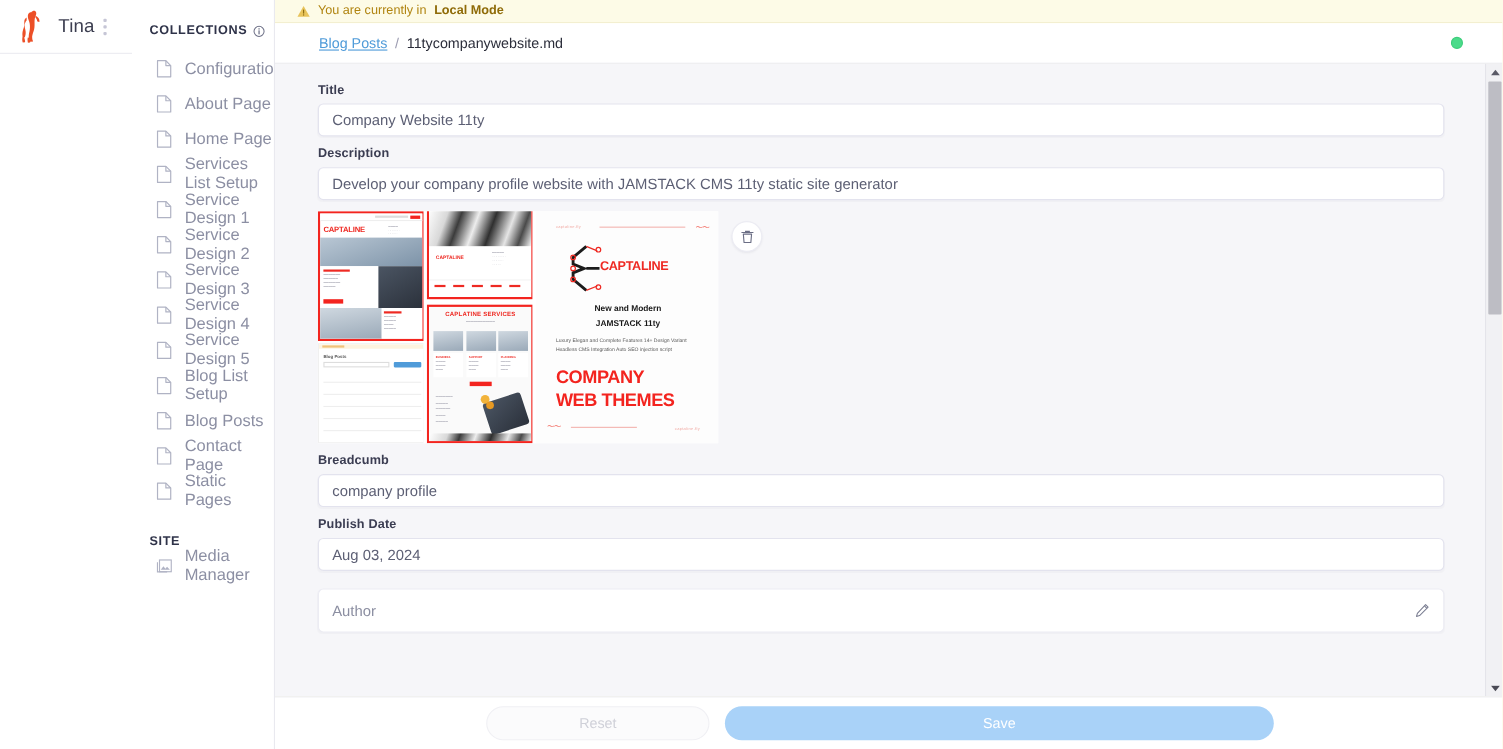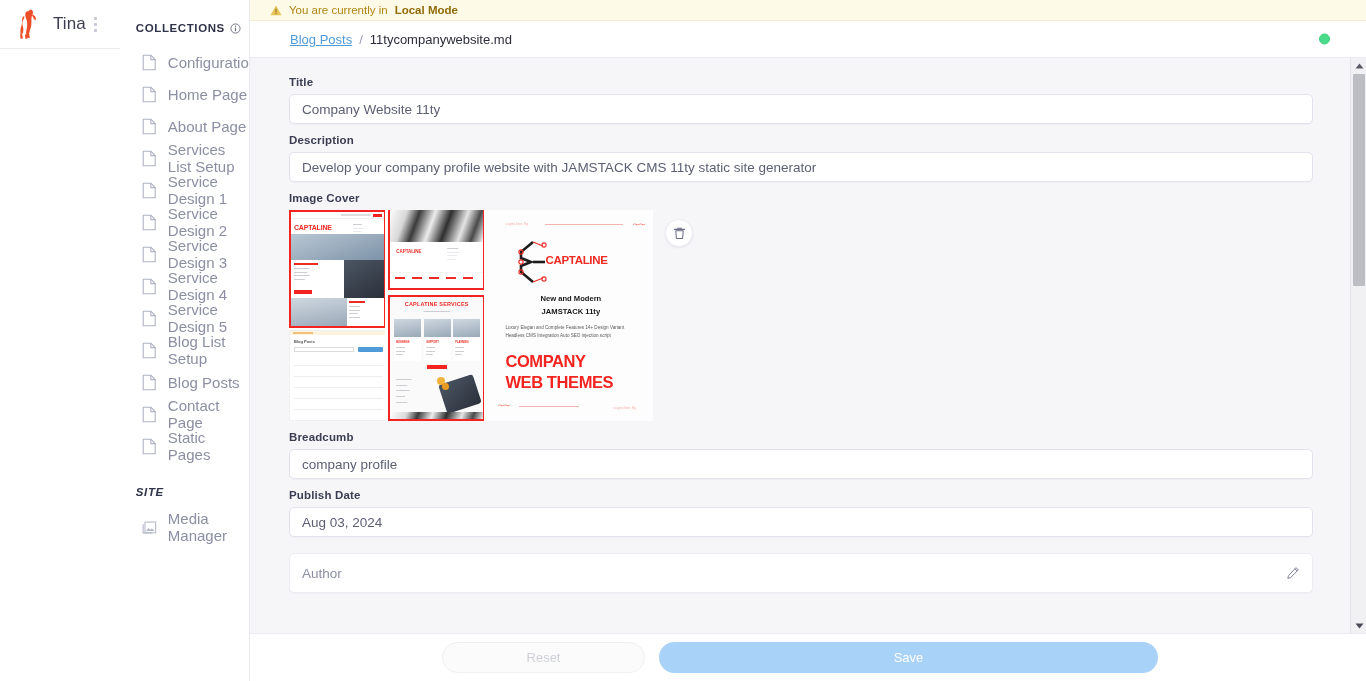--- a/index.html
+++ b/index.html
@@ -38,21 +38,21 @@
   }
   .sb-kebab i { width: 3px; height: 3px; background: #c6c6d6; display:block; border-radius:1px; }
 
   .sb-body { padding-top: 22px; overflow: hidden; }
   .sb-section {
     font-size: 11.5px; font-weight: bold; color: #2f3349;
     letter-spacing: .6px; padding: 0 0 0 16px;
     display: flex; align-items: center; gap: 5px;
     margin-bottom: 12px;
   }
-  .sb-section.site { margin-top: 24px; margin-bottom: 13px; font-style: italic;}
+  .sb-section.site { margin-top: 24px; margin-bottom: 0;}
   .info-ico { width: 11px; height: 11px; display:block; }
 
   .sb-item {
     height: 32px; display: flex; align-items: center;
     padding-left: 22px; gap: 11px; cursor: pointer;
     color: #8c8fa3; font-size: 15px;
   }
   .doc-ico, .img-ico { width: 15px; height: 17px; display: block; flex: 0 0 15px; }
 
   
@@ -233,28 +233,28 @@
               <path d="M1.2 1.2h7.6l4.4 4.4v10.2H1.2z" fill="#ffffff" stroke="#b0b3c4" stroke-width="1.1" stroke-linejoin="round"></path>
               <path d="M8.8 1.2v4.4h4.4" fill="none" stroke="#b0b3c4" stroke-width="1.1" stroke-linejoin="round"></path>
             </svg>
             <span>Configuration</span>
           </div>
           <div class="sb-item">
             <svg class="doc-ico" viewBox="0 0 15 17">
               <path d="M1.2 1.2h7.6l4.4 4.4v10.2H1.2z" fill="#ffffff" stroke="#b0b3c4" stroke-width="1.1" stroke-linejoin="round"></path>
               <path d="M8.8 1.2v4.4h4.4" fill="none" stroke="#b0b3c4" stroke-width="1.1" stroke-linejoin="round"></path>
             </svg>
+            <span>About Page</span>
+          </div>
+          <div class="sb-item">
+            <svg class="doc-ico" viewBox="0 0 15 17">
+              <path d="M1.2 1.2h7.6l4.4 4.4v10.2H1.2z" fill="#ffffff" stroke="#b0b3c4" stroke-width="1.1" stroke-linejoin="round"></path>
+              <path d="M8.8 1.2v4.4h4.4" fill="none" stroke="#b0b3c4" stroke-width="1.1" stroke-linejoin="round"></path>
+            </svg>
             <span>Home Page</span>
-          </div>
-          <div class="sb-item">
-            <svg class="doc-ico" viewBox="0 0 15 17">
-              <path d="M1.2 1.2h7.6l4.4 4.4v10.2H1.2z" fill="#ffffff" stroke="#b0b3c4" stroke-width="1.1" stroke-linejoin="round"></path>
-              <path d="M8.8 1.2v4.4h4.4" fill="none" stroke="#b0b3c4" stroke-width="1.1" stroke-linejoin="round"></path>
-            </svg>
-            <span>About Page</span>
           </div>
           <div class="sb-item">
             <svg class="doc-ico" viewBox="0 0 15 17">
               <path d="M1.2 1.2h7.6l4.4 4.4v10.2H1.2z" fill="#ffffff" stroke="#b0b3c4" stroke-width="1.1" stroke-linejoin="round"></path>
               <path d="M8.8 1.2v4.4h4.4" fill="none" stroke="#b0b3c4" stroke-width="1.1" stroke-linejoin="round"></path>
             </svg>
             <span>Services List Setup</span>
           </div>
           <div class="sb-item">
             <svg class="doc-ico" viewBox="0 0 15 17">
@@ -363,21 +363,20 @@
           <label class="flabel">Title</label>
           <div class="finput">Company Website 11ty</div>
         </div>
 
         <div class="fgroup">
           <label class="flabel">Description</label>
           <div class="finput tall">Develop your company profile website with JAMSTACK CMS 11ty static site generator</div>
         </div>
 
         <div class="fgroup">
-          <label class="flabel">Image Cover</label>
           <div class="img-row">
             <div class="cover">
 
               <div class="cover-col cc1">
                 <div class="pan" style="left:0;top:0;width:97px;height:118px;border:2px solid #f3241f;">
                   <div style="position:absolute;left:0;top:0;width:93px;height:7px;background:#fff;border-bottom:.5px solid #eee;"></div>
                   <div style="position:absolute;right:2px;top:2px;width:9px;height:3px;background:#f3241f;"></div>
                   <div style="position:absolute;right:13px;top:2.4px;width:30px;height:2px;background:#ddd;"></div>
                   <div style="position:absolute;left:3px;top:12px;font-size:7px;font-weight:bold;color:#ee2a23;letter-spacing:-.2px;">CAPTALINE</div>
                   <div class="tiny2" style="position:absolute;right:3px;top:11px;width:28px;">▬▬▬▬<br>▭▭▭▭▭<br>▭▭▭▭</div>

